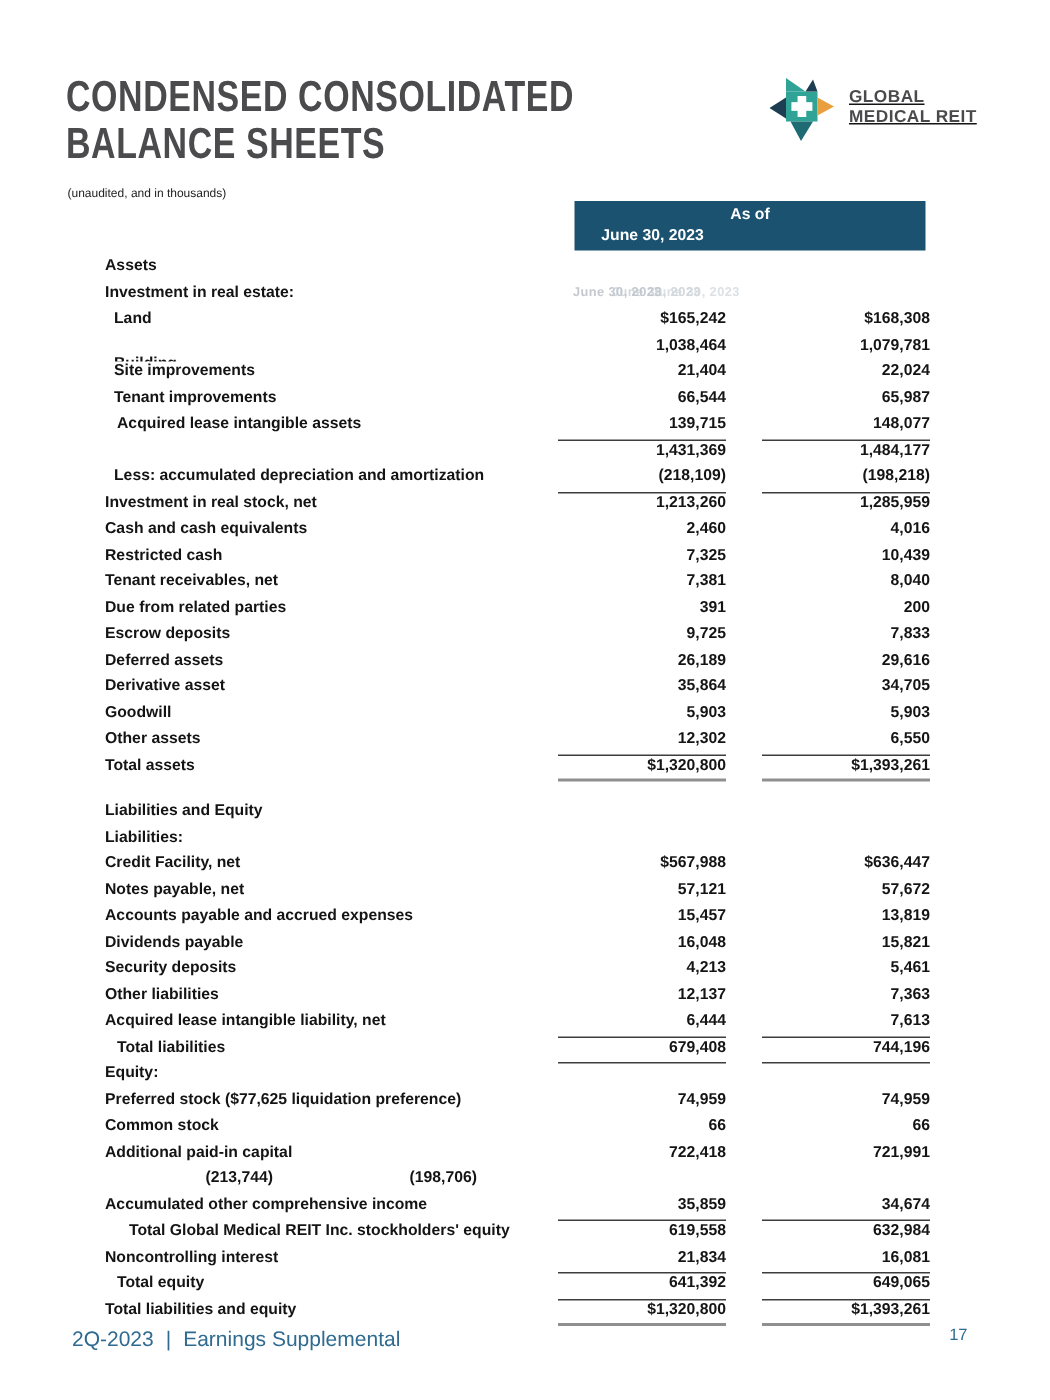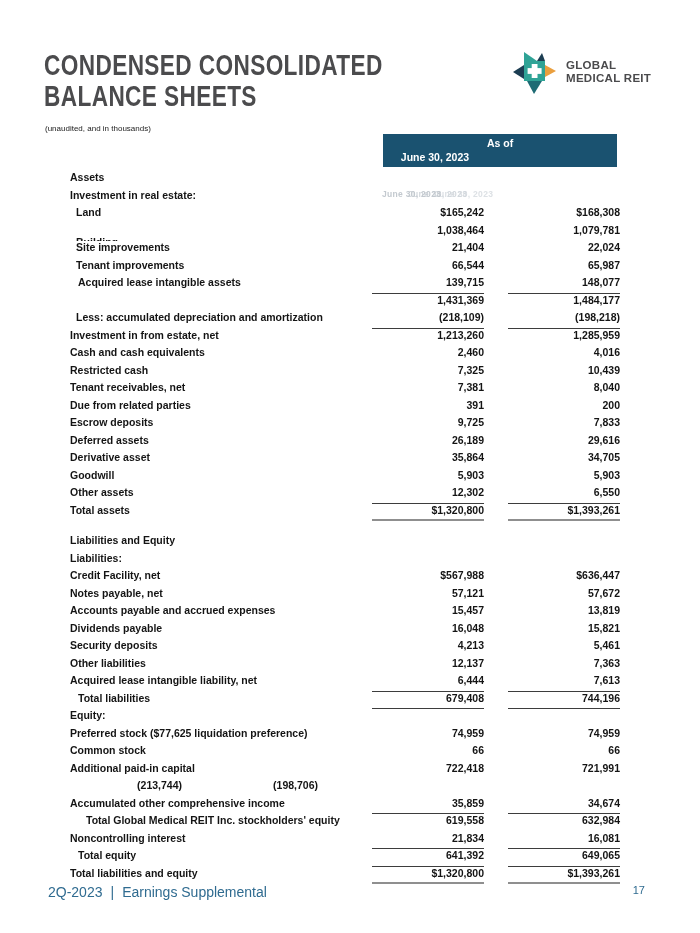--- a/index.html
+++ b/index.html
@@ -9,21 +9,21 @@
     -webkit-font-smoothing:antialiased;
   }
   
   .title{
     position:absolute;left:44px;top:50px;
     font-size:29px;font-weight:700;color:#4b4b4d;
     line-height:31px;letter-spacing:.5px;
     transform:scaleX(.78);transform-origin:left top;white-space:nowrap;
   }
   .subtitle{position:absolute;left:45px;top:124px;font-size:8px;color:#222;}
-  .logo{position:absolute;left:512px;top:52px;display:flex;}
+  .logo{position:absolute;left:512px;top:52px;display:flex;text-decoration:underline;}
   .logo-text{margin-left:9px;padding-top:7px;font-size:11.5px;font-weight:700;
     color:#4a4a4c;line-height:13px;letter-spacing:.3px;white-space:nowrap;}
   
   .band{position:absolute;left:383px;top:134px;width:234px;height:33px;
     background:#1a5270;color:#ffffff;font-weight:700;font-size:10.5px;}
   .band .asof{position:absolute;left:0;top:3px;width:100%;text-align:center;}
   .band .d1{position:absolute;left:0;top:17px;width:104px;text-align:center;white-space:nowrap;}
   .band .d2{position:absolute;left:122px;top:17px;width:112px;text-align:left;white-space:nowrap;margin-top:48px;}
   
   .table{position:absolute;left:70px;top:171px;width:550px;}
@@ -117,21 +117,21 @@
       <div class="lbl"></div>
       <div class="val c1">1,431,369</div>
       <div class="val c2">1,484,177</div>
     </div>
     <div class="row">
       <div class="lbl" style="padding-left: 6px;">Less: accumulated depreciation and amortization</div>
       <div class="val c1 ul-s">(218,109)</div>
       <div class="val c2 ul-s">(198,218)</div>
     </div>
     <div class="row">
-      <div class="lbl">Investment in from estate, net</div>
+      <div class="lbl">Investment in real stock, net</div>
       <div class="val c1">1,213,260</div>
       <div class="val c2">1,285,959</div>
     </div>
     <div class="row">
       <div class="lbl">Cash and cash equivalents</div>
       <div class="val c1">2,460</div>
       <div class="val c2">4,016</div>
     </div>
     <div class="row">
       <div class="lbl">Restricted cash</div>

